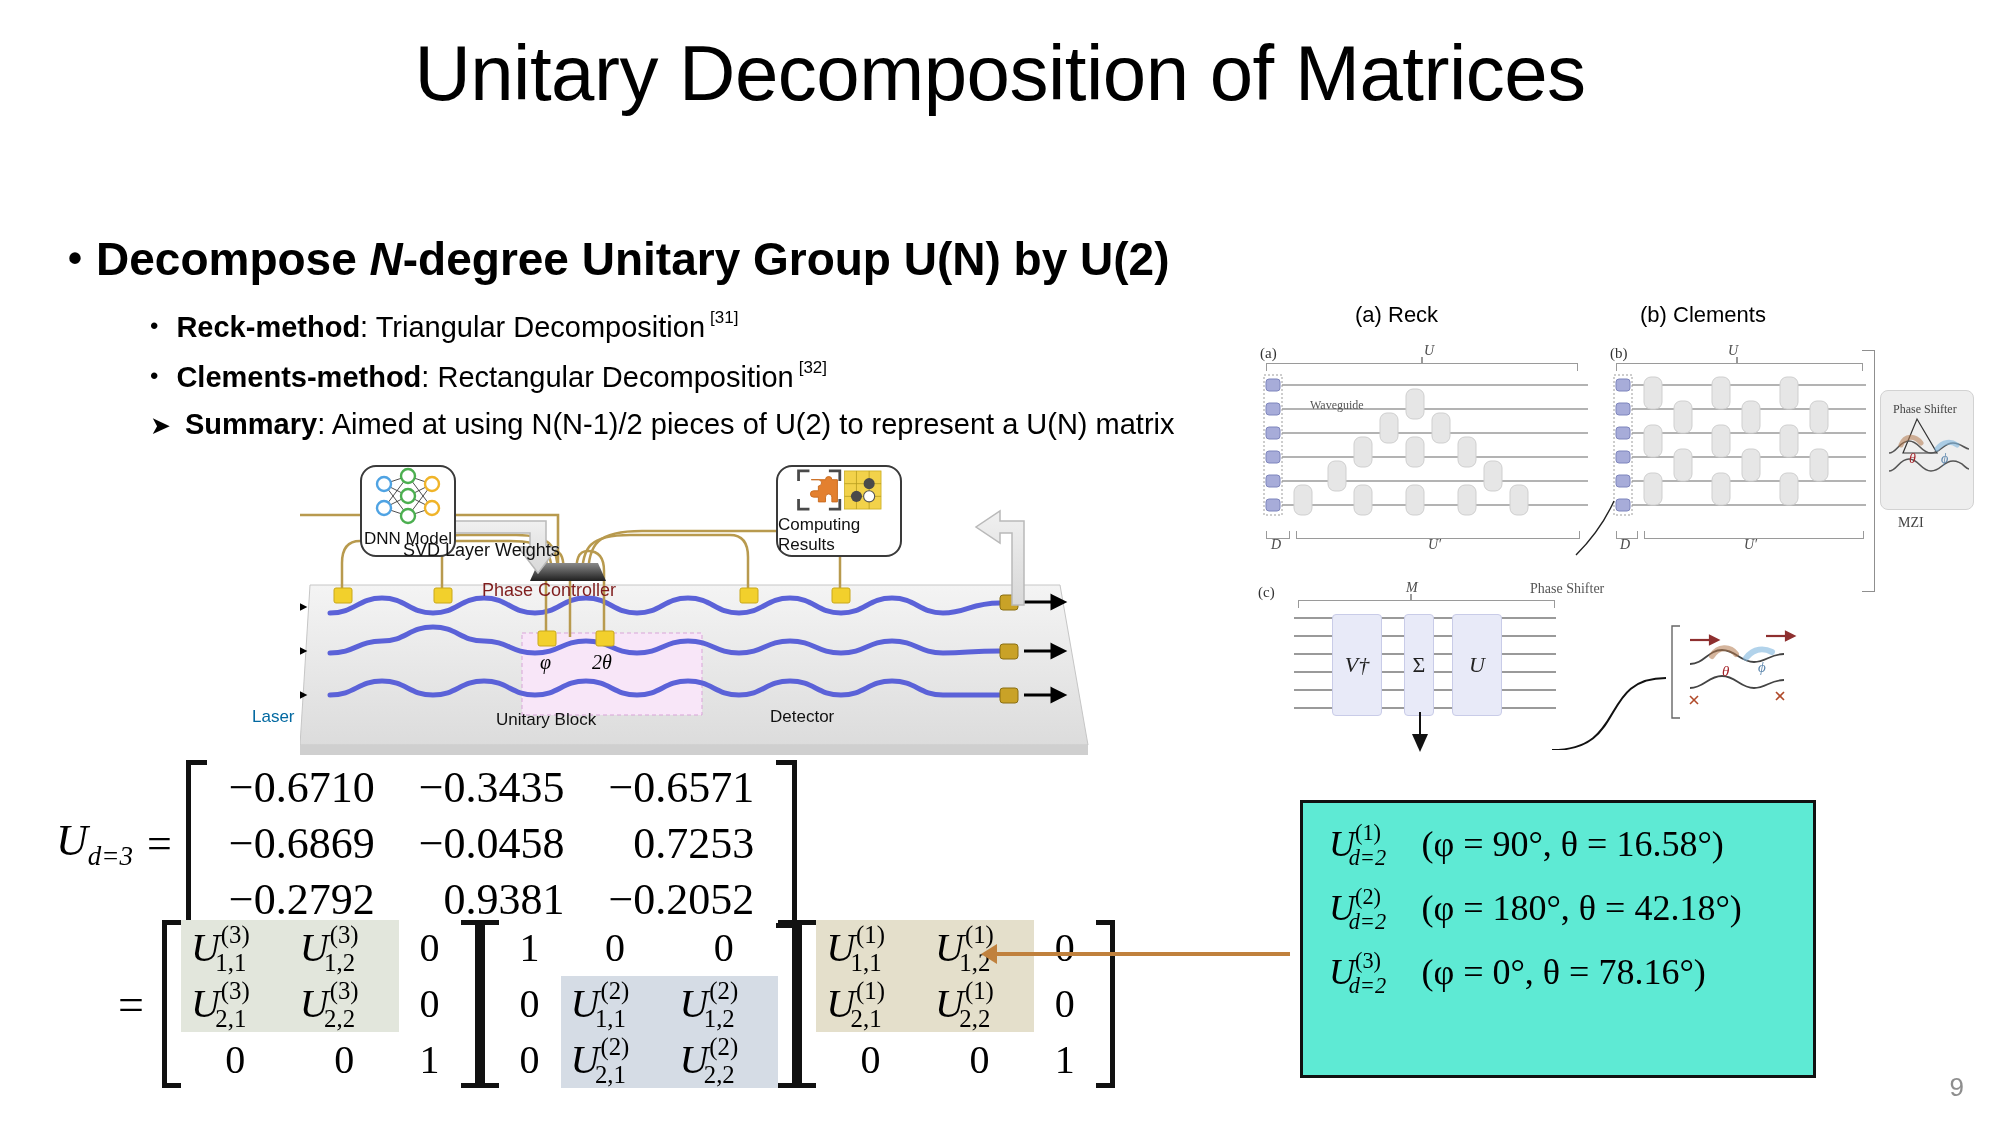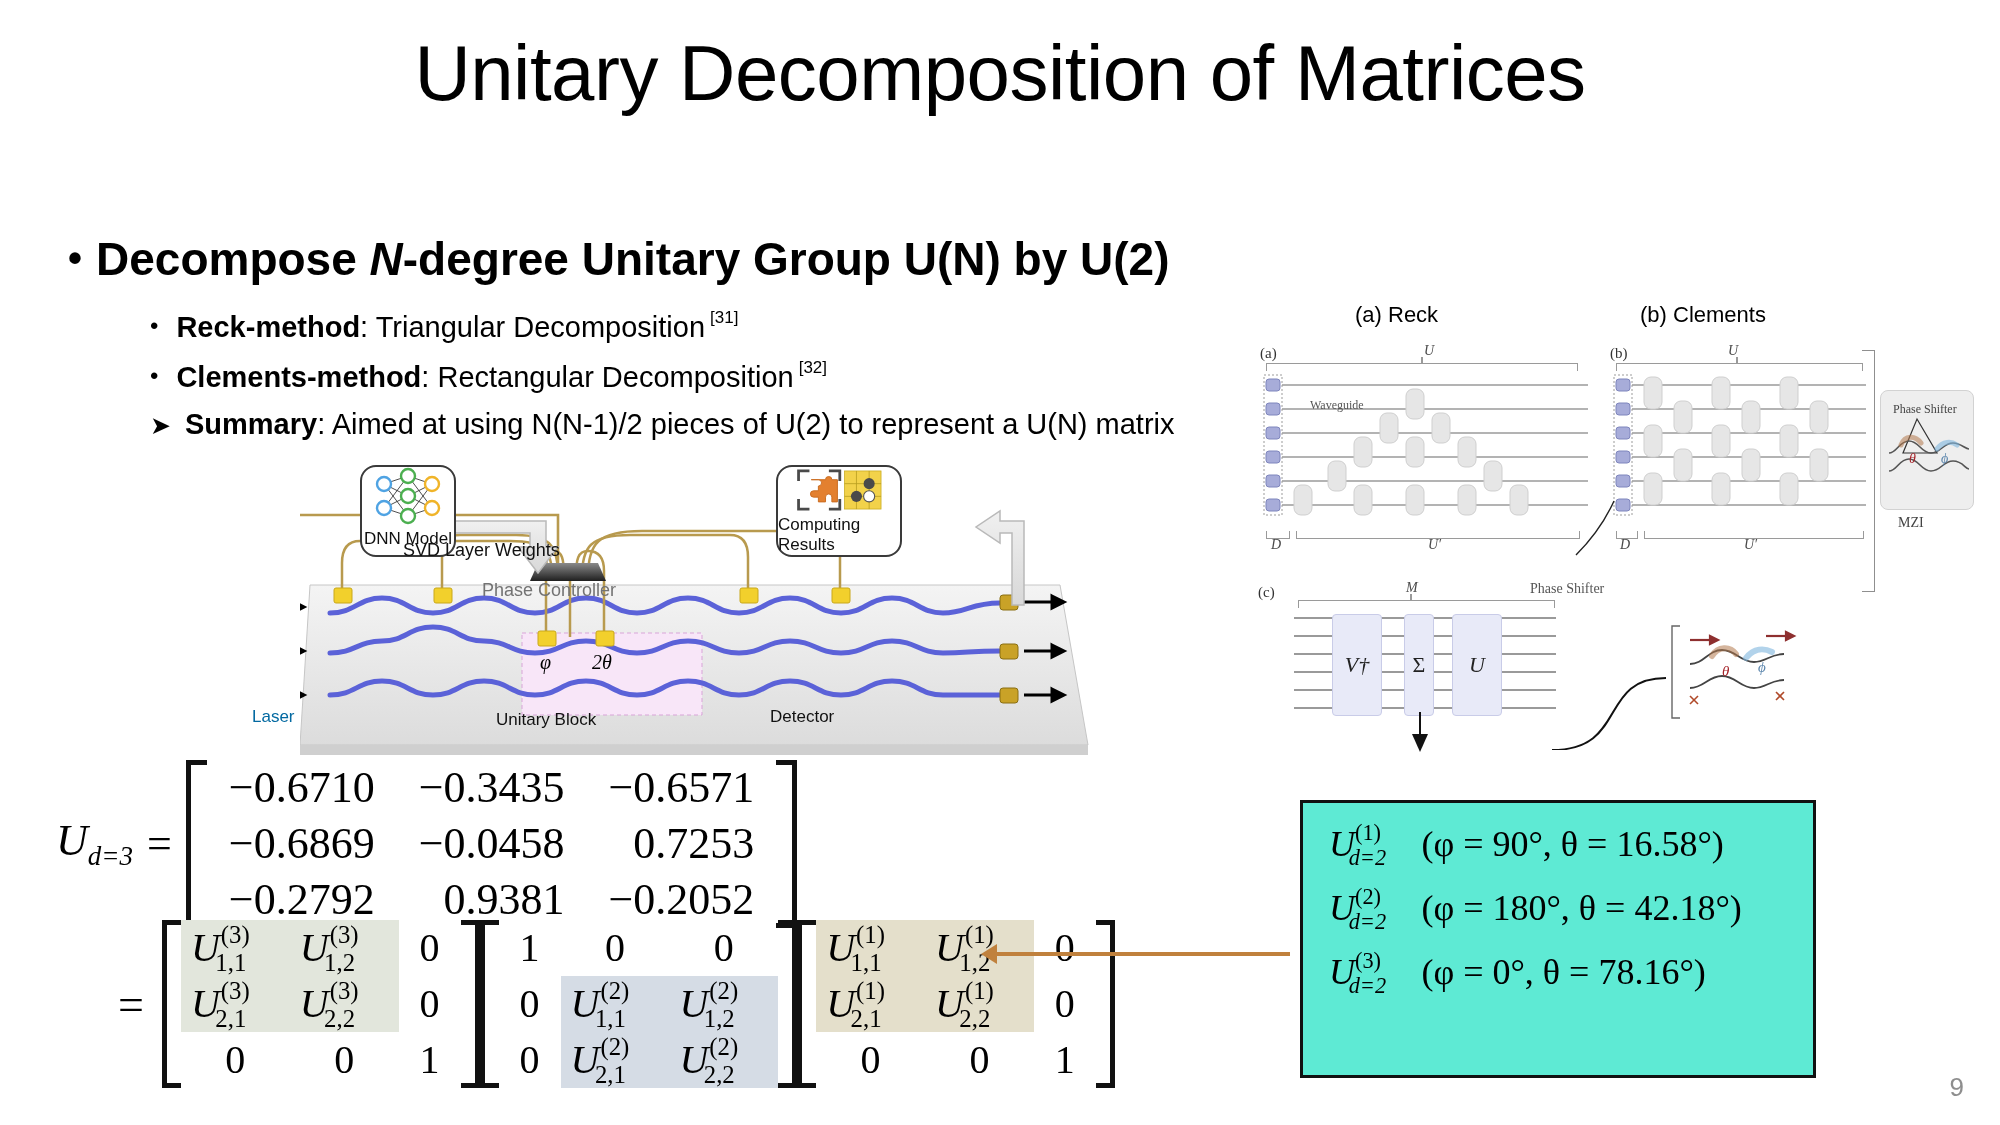--- a/index.html
+++ b/index.html
@@ -136,21 +136,21 @@
           font-family:"Liberation Serif", serif; font-style:italic; font-size:22px; color:#222;}
 
   
   #chip{position:absolute; left:300px; top:455px; width:790px; height:310px;}
   .iconbox{
     position:absolute; background:#fff; border:2px solid #3a3a3a; border-radius:16px;
     display:flex; flex-direction:column; align-items:center; justify-content:flex-start;
   }
   .iconcap{font-size:17px; font-weight:400; color:#111; margin-top:2px;}
   #lbl-svd{position:absolute; left:103px; top:85px; font-size:18px; color:#111; white-space:nowrap;}
-  #lbl-phase{position:absolute; left:182px; top:125px; font-size:18px; color:#737373; white-space:nowrap;}
+  #lbl-phase{position:absolute; left:182px; top:125px; font-size:18px; color:#7f1d1d; white-space:nowrap;}
   #lbl-laser{position:absolute; left:-48px; top:252px; font-size:17px; color:#0369a1;}
   #lbl-unitary{position:absolute; left:196px; top:255px; font-size:17px; color:#111;}
   #lbl-detector{position:absolute; left:470px; top:252px; font-size:17px; color:#111;}
   .phi-lbl{position:absolute; font-family:"Liberation Serif", serif; font-style:italic; font-size:20px;}
 </style>
 </head>
 <body>
 
 <div class="slide">
 

